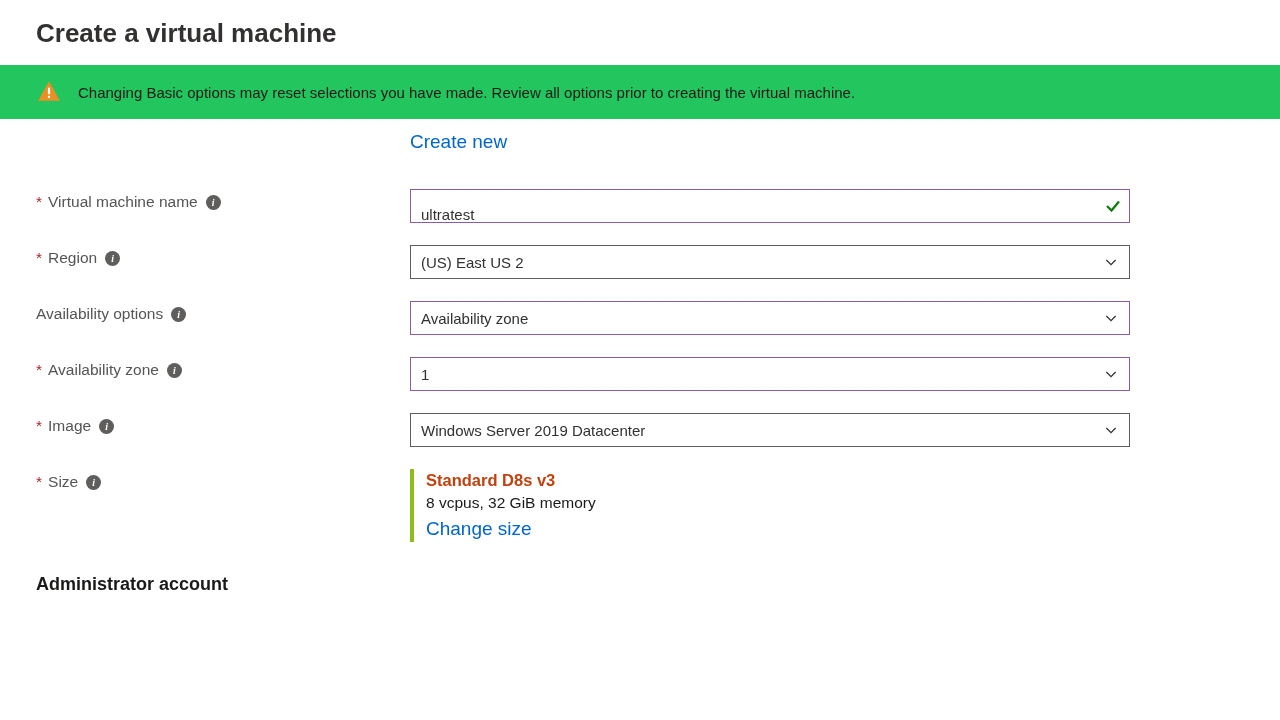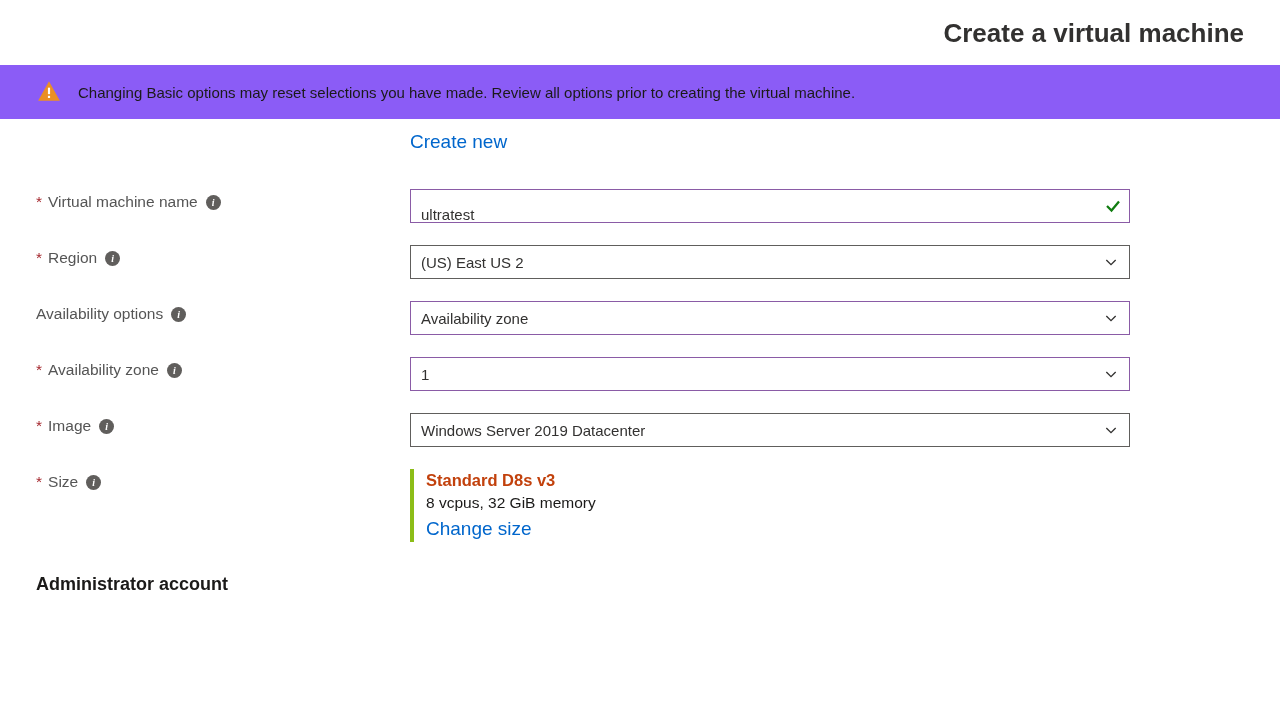--- a/index.html
+++ b/index.html
@@ -1,18 +1,18 @@
 <!DOCTYPE html>
 <html><head>
 <meta charset="utf-8">
 <style>
 * { box-sizing: border-box; margin: 0; padding: 0; }
 body { font-family: "Segoe UI", Arial, sans-serif; font-size: 14px; color: #323130; background: #fff; width: 1280px; }
-.page-title { font-size: 26px; font-weight: 600; padding: 18px 36px 16px; text-align: right; }
-.warning-banner { background: #8b5cf6; display: flex; align-items: center; padding: 14px 36px; font-size: 15px; color: #1b1a19; }
+.page-title { font-size: 26px; font-weight: 600; padding: 18px 36px 16px; }
+.warning-banner { background: #22c55e; display: flex; align-items: center; padding: 14px 36px; font-size: 15px; color: #1b1a19; }
 .warning-banner .icon { width: 26px; height: 26px; margin-right: 16px; flex-shrink: 0; }
 .content { padding: 8px 36px 10px; }
 .link { color: #0066cc; cursor: pointer; font-size: 19px; }
 .create-new-row { margin-left: 374px; margin-top: 4px; margin-bottom: 36px; }
 .section-heading { font-size: 18px; font-weight: 600; margin-bottom: 18px; color: #1b1a19; }
 .form-row { display: flex; align-items: flex-start; margin-bottom: 22px; }
 .label-col { width: 374px; display: flex; align-items: center; font-size: 15.5px; color: #555; padding-top: 4px; }
 .req { color: #a4262c; margin-right: 6px; }
 .info-icon { display: inline-flex; width: 15px; height: 15px; border-radius: 50%; background: #605e5c; color: #fff; font-size: 10px; font-weight: bold; align-items: center; justify-content: center; margin-left: 8px; font-style: italic; font-family: Georgia, serif; }
 .field-col { width: 720px; }

